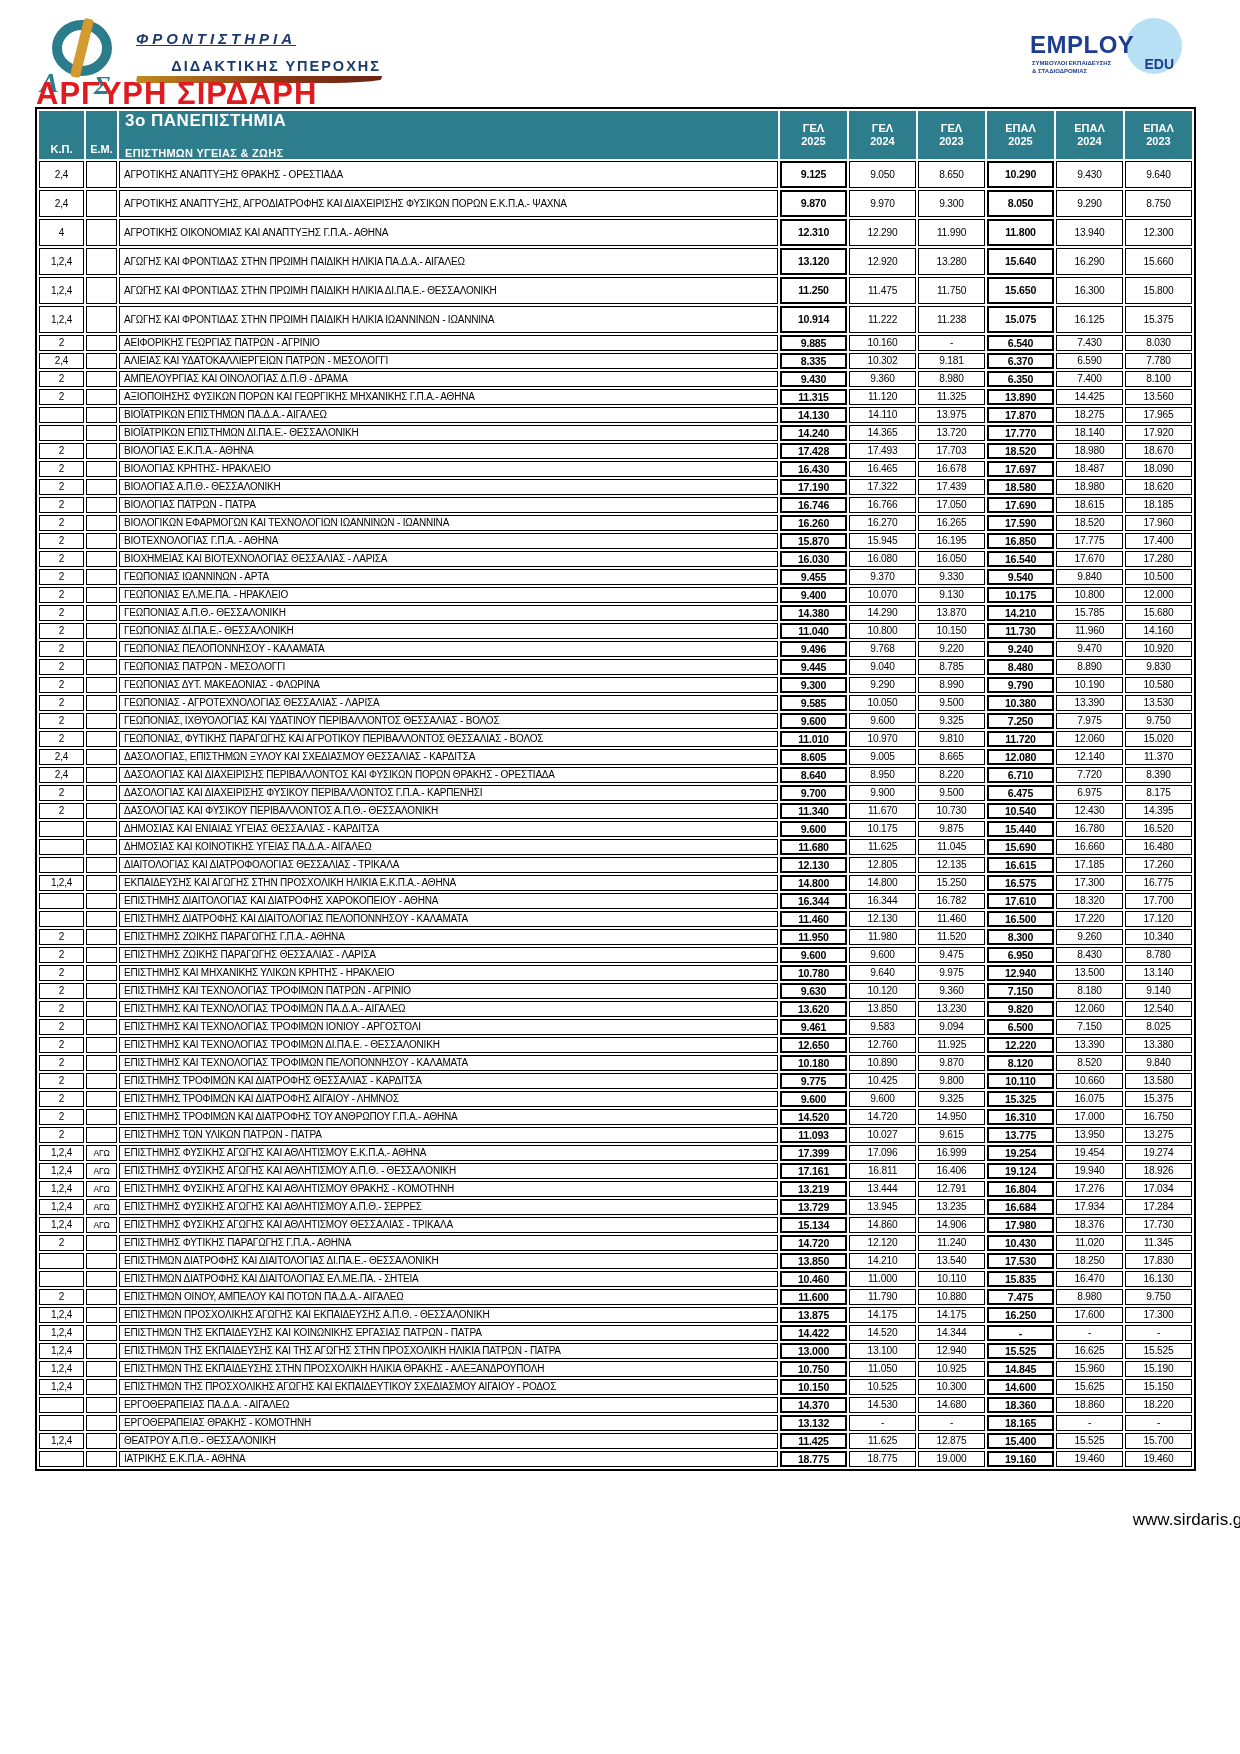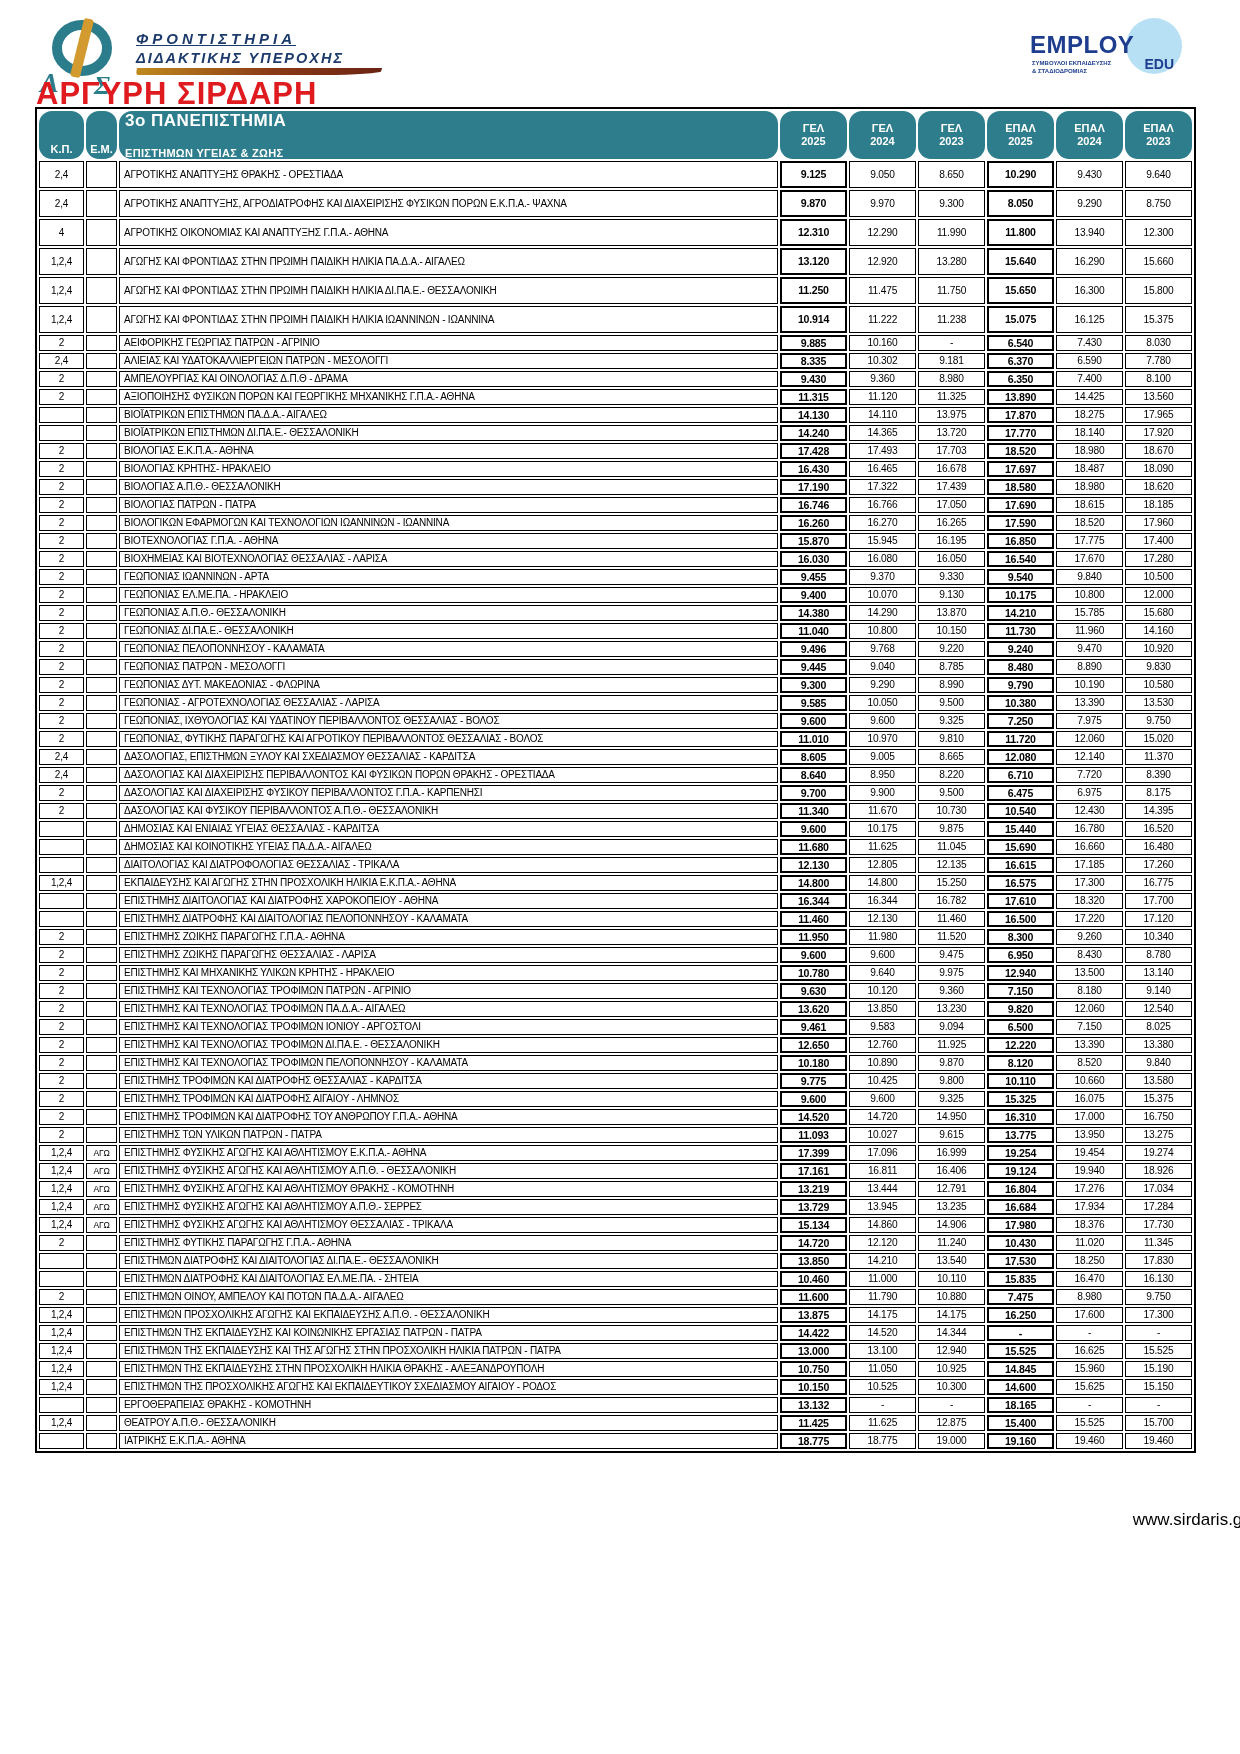--- a/index.html
+++ b/index.html
@@ -10,36 +10,36 @@
   }
   *{box-sizing:border-box;}
   html,body{margin:0;padding:0;background:#fff;}
   body{width:1240px;height:1754px;font-family:"Liberation Sans",sans-serif;color:#000;position:relative;}
   .page{position:relative;width:1240px;height:1754px;overflow:hidden;background:#fff;}
 
   
   .brand-left-mark{position:absolute;left:36px;top:18px;width:92px;height:80px;}
   .brand-text{position:absolute;left:136px;top:30px;}
   .brand-line1{font-style:italic;font-weight:bold;font-size:15px;letter-spacing:4px;color:var(--brand-navy);text-decoration:underline;}
-  .brand-line2{font-style:italic;font-weight:bold;font-size:14.5px;letter-spacing:2px;color:var(--brand-navy);margin-top:3px;}
+  .brand-line2{font-weight:bold;font-size:14.5px;letter-spacing:2px;color:var(--brand-navy);margin-top:11px;text-align:right;}
   .brand-swoosh{height:7px;width:245px;margin-top:2px;border-radius:0 0 90% 12px / 0 0 220% 28px;
     background:linear-gradient(90deg,#c08a1e 0%,#8a3a16 55%,#6b2312 100%);transform:skewX(-18deg);}
   .brand-name{position:absolute;left:36px;top:76px;font-weight:800;font-size:31px;letter-spacing:1px;color:var(--brand-red);}
 
   .employ{position:absolute;right:56px;top:18px;width:160px;height:78px;}
   .employ-circle{position:absolute;right:2px;top:0px;width:56px;height:56px;border-radius:50%;background:var(--employ-blue);}
   .employ-word{position:absolute;left:6px;top:13px;font-size:24px;font-weight:800;letter-spacing:0.5px;color:#1e3d8f;z-index:2;}
   .employ-tagline{position:absolute;left:8px;top:42px;font-size:6px;line-height:1.3;font-weight:bold;color:#1e3d8f;z-index:2;}
   .employ-edu{position:absolute;right:10px;top:38px;font-size:14px;font-weight:800;color:#1e3d8f;z-index:2;}
 
   
   .results-table{position:absolute;left:35px;top:107px;width:1161px;border-collapse:separate;border-spacing:2px;
     table-layout:fixed;border:2px solid #000;background:#fff;}
   .results-table thead tr{height:40px;}
-  .results-table th{background:var(--teal);color:#fff;padding:0;vertical-align:middle;border-radius:13px;}
+  .results-table th{background:var(--teal);color:#fff;padding:0;vertical-align:middle;}
   th.corner{vertical-align:bottom;font-size:11px;font-weight:bold;padding-bottom:4px;text-align:center;}
   th.title-cell{text-align:left;padding-left:6px;vertical-align:middle;}
   .table-title{font-size:17px;font-weight:800;letter-spacing:0.5px;line-height:1.15;}
   .table-subtitle{font-size:11px;font-weight:bold;letter-spacing:0.3px;margin-top:16px;}
   th.num-h span{display:block;text-align:center;font-size:11px;font-weight:bold;line-height:1.2;}
 
   .results-table td{border:1.6px solid #000;background:#fff;padding:0 2px;font-size:10.2px;
     text-align:center;vertical-align:middle;overflow:hidden;white-space:nowrap;letter-spacing:-0.2px;}
   .results-table tbody tr{height:16px;}
   .results-table tbody tr.tall{height:27px;}
@@ -839,20 +839,31 @@
           <td class="col-num bold-col">10.150</td>
           <td class="col-num">10.525</td>
           <td class="col-num">10.300</td>
           <td class="col-num bold-col">14.600</td>
           <td class="col-num">15.625</td>
           <td class="col-num">15.150</td>
         </tr>
         <tr>
           <td class="col-kp"></td>
           <td class="col-em"></td>
+          <td class="col-name">ΕΡΓΟΘΕΡΑΠΕΙΑΣ ΠΑ.Δ.Α. - ΑΙΓΑΛΕΩ</td>
+          <td class="col-num bold-col">14.370</td>
+          <td class="col-num">14.530</td>
+          <td class="col-num">14.680</td>
+          <td class="col-num bold-col">18.360</td>
+          <td class="col-num">18.860</td>
+          <td class="col-num">18.220</td>
+        </tr>
+        <tr>
+          <td class="col-kp"></td>
+          <td class="col-em"></td>
           <td class="col-name">ΕΡΓΟΘΕΡΑΠΕΙΑΣ ΘΡΑΚΗΣ - ΚΟΜΟΤΗΝΗ</td>
           <td class="col-num bold-col">13.132</td>
           <td class="col-num">-</td>
           <td class="col-num">-</td>
           <td class="col-num bold-col">18.165</td>
           <td class="col-num">-</td>
           <td class="col-num">-</td>
         </tr>
         <tr>
           <td class="col-kp">1,2,4</td>

